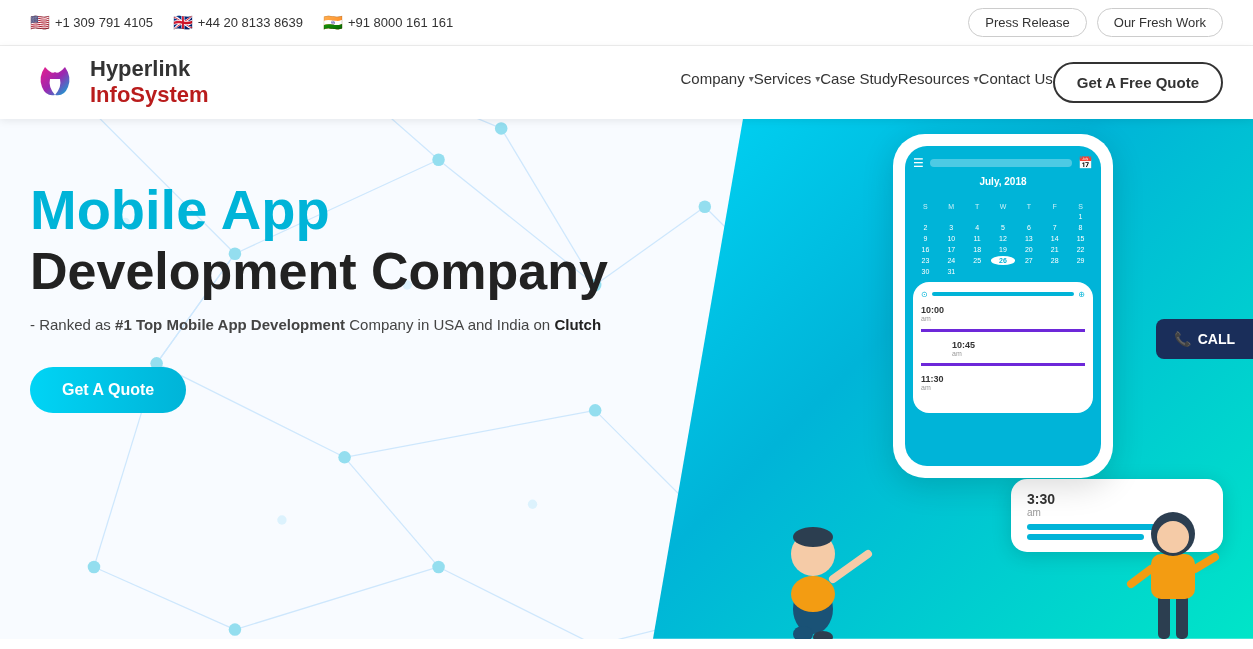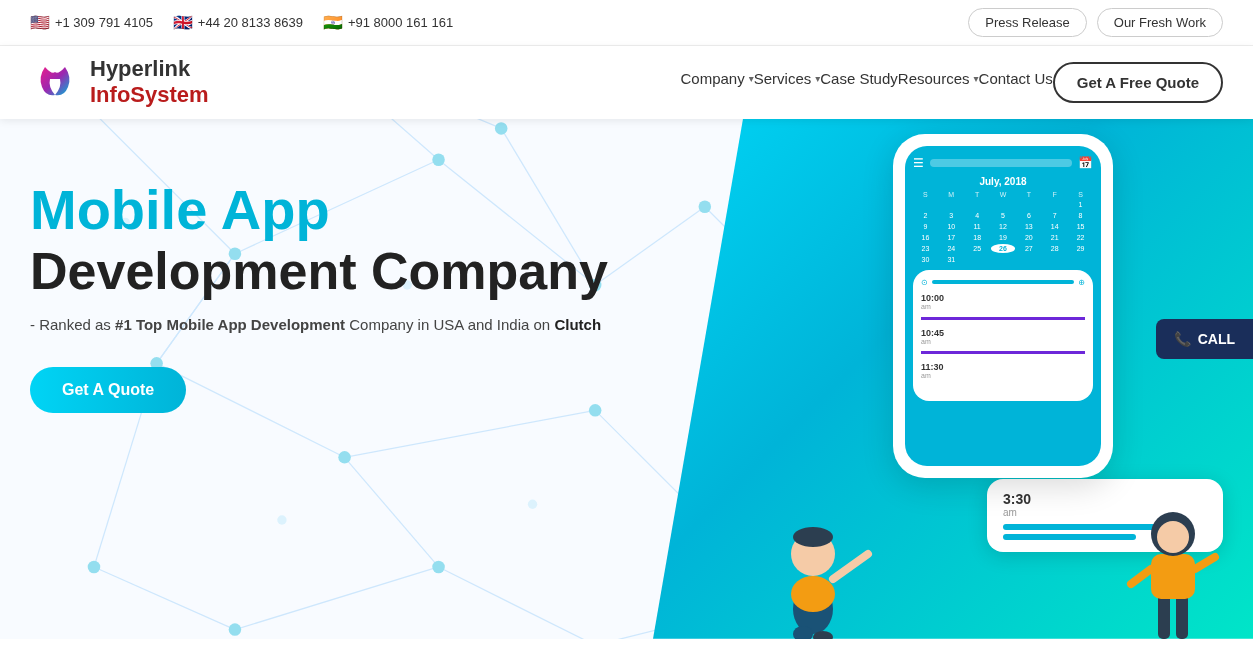--- a/index.html
+++ b/index.html
@@ -206,21 +206,21 @@
       height: 8px;
       border-radius: 4px;
       flex: 1;
       margin: 0 6px;
     }
     .phone-month {
       color: #fff;
       font-size: 10px;
       font-weight: 600;
       text-align: center;
-      margin-bottom: 4px;
+      margin-bottom: 16px;
     }
     .phone-days-row {
       display: grid;
       grid-template-columns: repeat(7, 1fr);
       gap: 1px;
       margin-bottom: 2px;
     }
     .phone-day-label {
       color: rgba(255,255,255,0.8);
       font-size: 7px;
@@ -288,21 +288,21 @@
 
     
     .appt-card {
       position: absolute;
       right: 30px;
       top: 360px;
       background: #fff;
       border-radius: 16px;
       padding: 12px 16px;
       box-shadow: 0 4px 20px rgba(0,0,0,0.15);
-      width: 236px;
+      width: 212px;
     }
     .appt-time {
       font-size: 14px;
       font-weight: 700;
       color: #333;
     }
     .appt-time-sub {
       font-size: 10px;
       color: #999;
       margin-bottom: 6px;
@@ -569,21 +569,21 @@
                 <div class="phone-time-sub">am</div>
               </div>
               <div class="phone-time-bars">
                 <div class="phone-time-bar long"></div>
                 <div class="phone-time-bar medium"></div>
                 <div class="phone-time-bar short"></div>
               </div>
             </div>
           </div>
           <div class="phone-time-item">
-            <div style="display:flex; align-items:flex-end; gap:6px;">
+            <div style="display:flex; align-items:flex-end; gap:6px;margin-left:31px;">
               <div>
                 <div class="phone-time-label">10:45</div>
                 <div class="phone-time-sub">am</div>
               </div>
               <div class="phone-time-bars">
                 <div class="phone-time-bar long"></div>
                 <div class="phone-time-bar medium"></div>
               </div>
             </div>
           </div>

